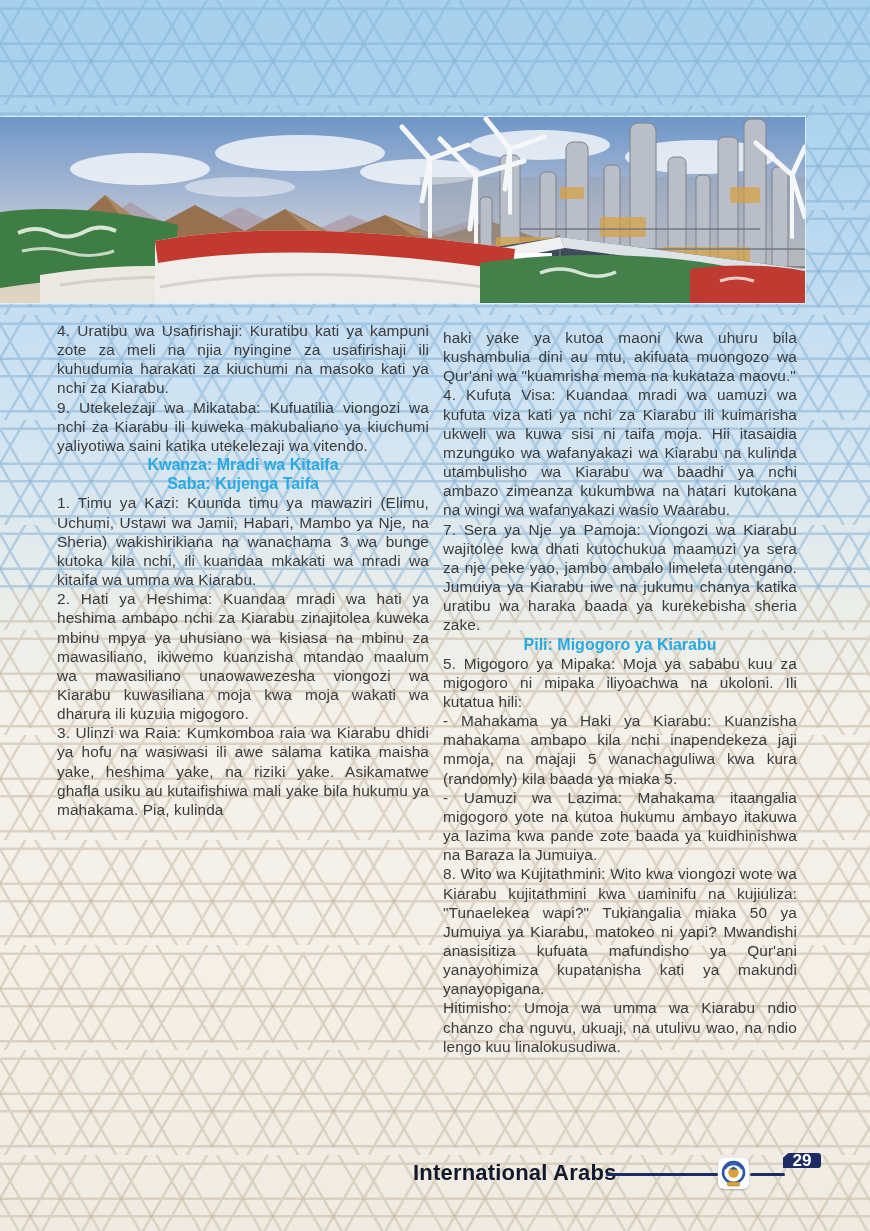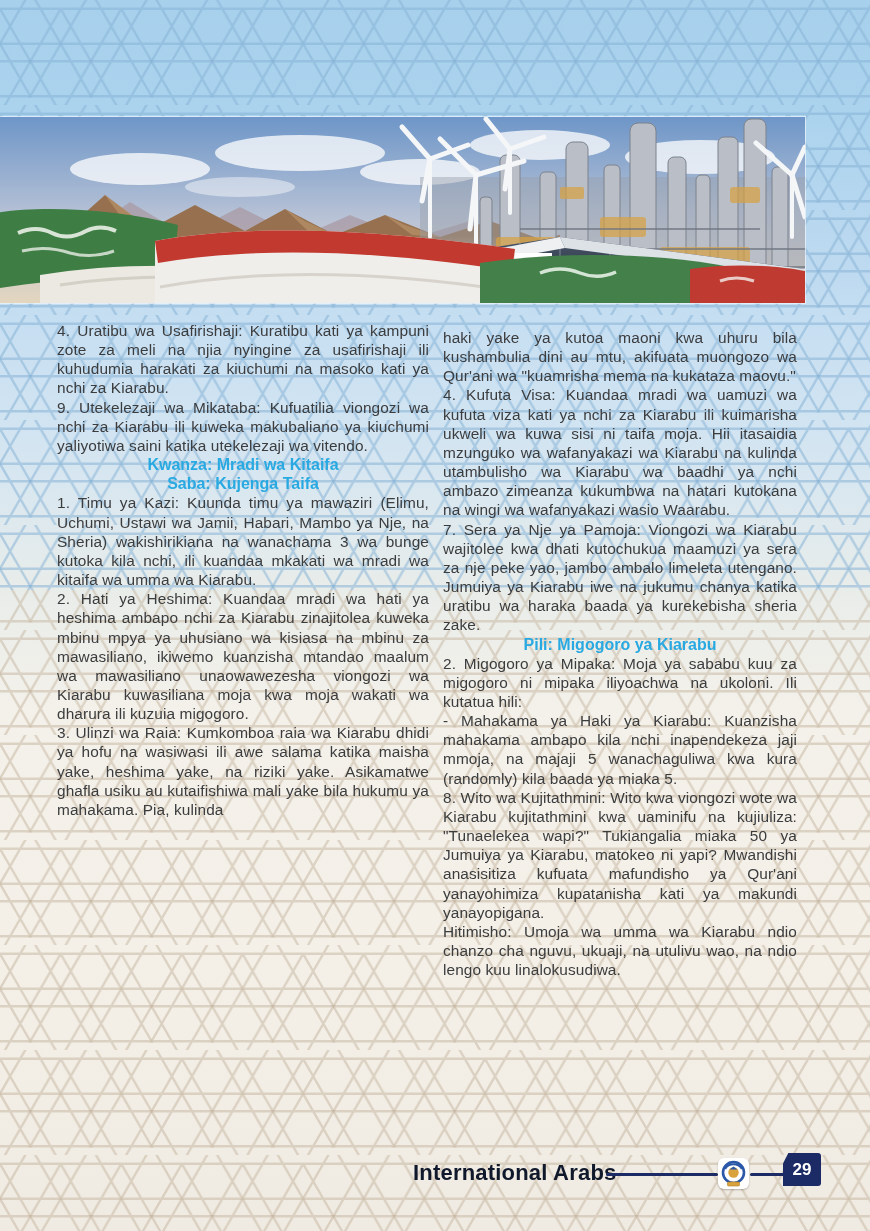--- a/index.html
+++ b/index.html
@@ -44,21 +44,21 @@
     letter-spacing:.2px;white-space:nowrap;
   }
   .footer-line1{position:absolute;left:606px;top:23px;width:112px;height:3px;background:#1c2b66;border-radius:2px;}
   .footer-line2{position:absolute;left:750px;top:23px;width:35px;height:3px;background:#1c2b66;border-radius:2px;}
   .footer-logo{
     position:absolute;left:718px;top:8px;width:31px;height:31px;
     background:#ffffff;border-radius:6px;
     box-shadow:0 1px 2px rgba(0,0,0,.25);
   }
   .page-badge{
-    position:absolute;left:783px;top:3px;width:38px;height:33px;
+    position:absolute;left:783px;top:3px;width:38px;height:15px;
     background:#1c2b66;color:#ffffff;
     font-size:17px;font-weight:bold;
     display:flex;align-items:center;justify-content:center;
     clip-path:polygon(0 32%, 14% 0, 100% 0, 100% 100%, 0 100%);
     border-radius:0 3px 3px 0;
   }
 </style>
 </head>
 <body>
 
@@ -234,22 +234,23 @@
         <h3 class="col-head">Saba: Kujenga Taifa</h3>
         <p class="col-p">1. Timu ya Kazi: Kuunda timu ya mawaziri (Elimu, Uchumi, Ustawi wa Jamii, Habari, Mambo ya Nje, na Sheria) wakishirikiana na wanachama 3 wa bunge kutoka kila nchi, ili kuandaa mkakati wa mradi wa kitaifa wa umma wa Kiarabu.</p>
         <p class="col-p">2. Hati ya Heshima: Kuandaa mradi wa hati ya heshima ambapo nchi za Kiarabu zinajitolea kuweka mbinu mpya ya uhusiano wa kisiasa na mbinu za mawasiliano, ikiwemo kuanzisha mtandao maalum wa mawasiliano unaowawezesha viongozi wa Kiarabu kuwasiliana moja kwa moja wakati wa dharura ili kuzuia migogoro.</p>
         <p class="col-p">3. Ulinzi wa Raia: Kumkomboa raia wa Kiarabu dhidi ya hofu na wasiwasi ili awe salama katika maisha yake, heshima yake, na riziki yake. Asikamatwe ghafla usiku au kutaifishiwa mali yake bila hukumu ya mahakama. Pia, kulinda</p>
       </div>
     <div class="col-right">
         <p class="col-p">haki yake ya kutoa maoni kwa uhuru bila kushambulia dini au mtu, akifuata muongozo wa Qur'ani wa "kuamrisha mema na kukataza maovu."</p>
         <p class="col-p">4. Kufuta Visa: Kuandaa mradi wa uamuzi wa kufuta viza kati ya nchi za Kiarabu ili kuimarisha ukweli wa kuwa sisi ni taifa moja. Hii itasaidia mzunguko wa wafanyakazi wa Kiarabu na kulinda utambulisho wa Kiarabu wa baadhi ya nchi ambazo zimeanza kukumbwa na hatari kutokana na wingi wa wafanyakazi wasio Waarabu.</p>
         <p class="col-p">7. Sera ya Nje ya Pamoja: Viongozi wa Kiarabu wajitolee kwa dhati kutochukua maamuzi ya sera za nje peke yao, jambo ambalo limeleta utengano. Jumuiya ya Kiarabu iwe na jukumu chanya katika uratibu wa haraka baada ya kurekebisha sheria zake.</p>
         <h3 class="col-head">Pili: Migogoro ya Kiarabu</h3>
-        <p class="col-p">2. Migogoro ya Mipaka: Moja ya sababu kuu za migogoro ni mipaka iliyoachwa na ukoloni. Ili kutatua hili:</p>
+        <p class="col-p">5. Migogoro ya Mipaka: Moja ya sababu kuu za migogoro ni mipaka iliyoachwa na ukoloni. Ili kutatua hili:</p>
         <p class="col-p">- Mahakama ya Haki ya Kiarabu: Kuanzisha mahakama ambapo kila nchi inapendekeza jaji mmoja, na majaji 5 wanachaguliwa kwa kura (randomly) kila baada ya miaka 5.</p>
+        <p class="col-p">- Uamuzi wa Lazima: Mahakama itaangalia migogoro yote na kutoa hukumu ambayo itakuwa ya lazima kwa pande zote baada ya kuidhinishwa na Baraza la Jumuiya.</p>
         <p class="col-p">8. Wito wa Kujitathmini: Wito kwa viongozi wote wa Kiarabu kujitathmini kwa uaminifu na kujiuliza: "Tunaelekea wapi?" Tukiangalia miaka 50 ya Jumuiya ya Kiarabu, matokeo ni yapi? Mwandishi anasisitiza kufuata mafundisho ya Qur'ani yanayohimiza kupatanisha kati ya makundi yanayopigana.</p>
         <p class="col-p">Hitimisho: Umoja wa umma wa Kiarabu ndio chanzo cha nguvu, ukuaji, na utulivu wao, na ndio lengo kuu linalokusudiwa.</p>
       </div>
   </div>
 
   <div class="footer">
     <div class="footer-brand">International Arabs</div>
     <div class="footer-line1"></div>
     <div class="footer-line2"></div>
     <div class="footer-logo">

